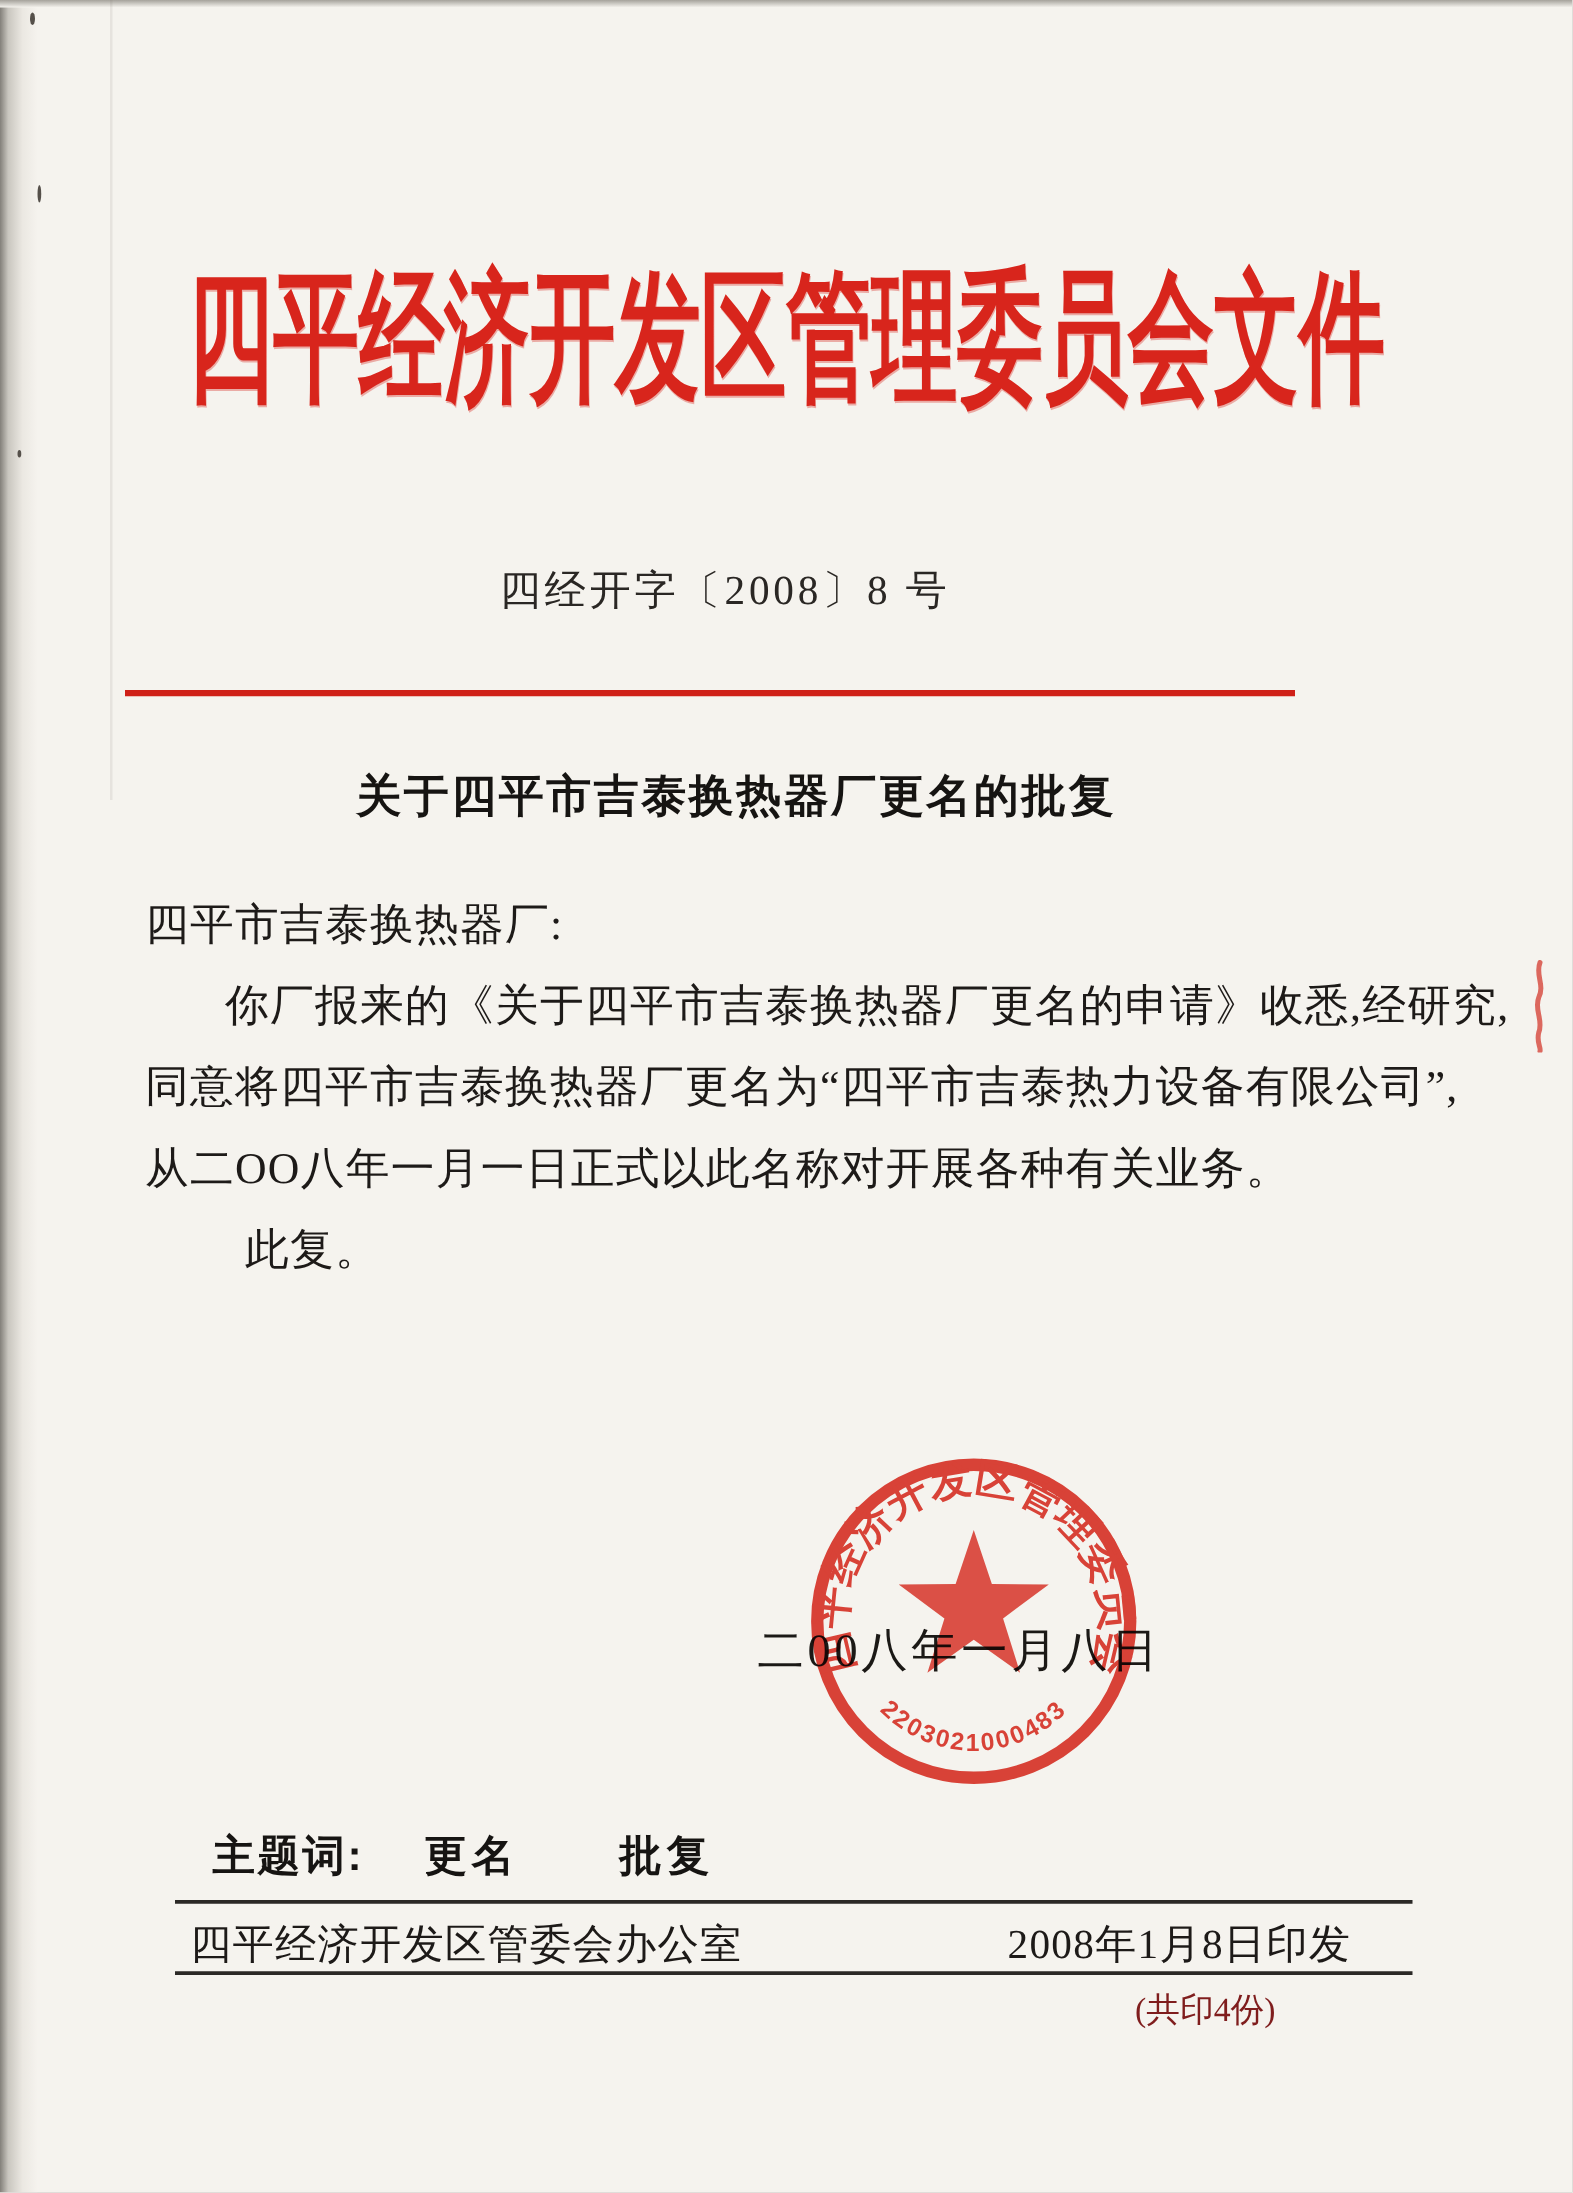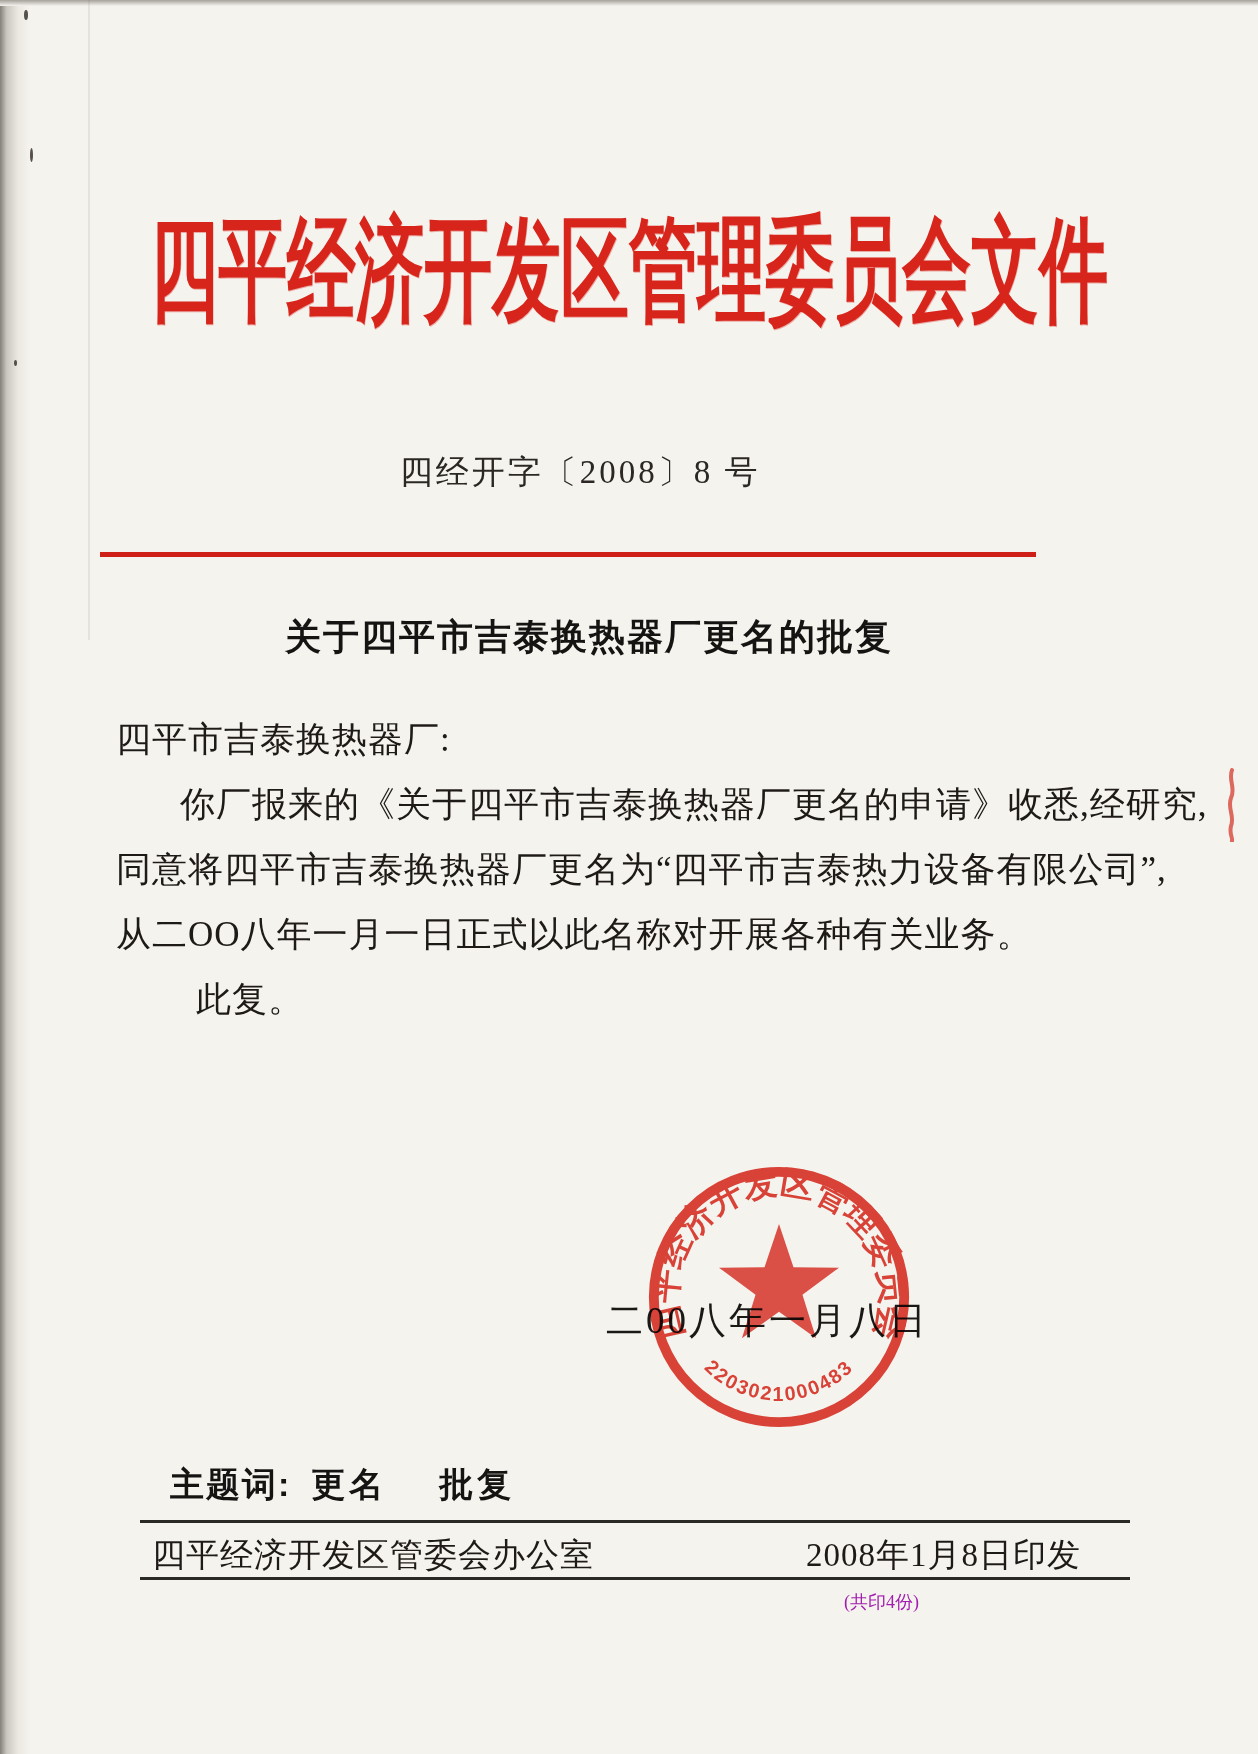--- a/index.html
+++ b/index.html
@@ -82,37 +82,37 @@
   }
 
   
   .keywords {
     position: absolute; left: 170px; top: 1462px;
     display: flex; align-items: baseline;
     font-family: "Liberation Sans", "DejaVu Sans", sans-serif;
     font-size: 34px; font-weight: bold; color: #161412;
   }
   .keywords .kw-label { margin-right: 20px; letter-spacing: 2px; }
-  .keywords .kw-term { margin-right: 52px; letter-spacing: 4px; }
+  .keywords .kw-term { margin-right: 52px; letter-spacing: 4px; margin-left: 28px; }
   .sep-line {
     position: absolute; left: 140px; width: 990px; height: 3px; background: #2b2926;
   }
   .sep-1 { top: 1520px; }
   .sep-2 { top: 1577px; }
   .footer-office {
     position: absolute; left: 152px; top: 1533px;
     font-size: 33px; color: #1d1a18; letter-spacing: 1px;
   }
   .footer-printdate {
     position: absolute; left: 806px; top: 1533px;
     font-size: 33px; color: #1d1a18; letter-spacing: 1px;
   }
   .footer-copies {
-    position: absolute; left: 844px; top: 1590px;
-    font-size: 18px; color: #a21caf;
+    position: absolute; left: 908px; top: 1590px;
+    font-size: 27px; color: #7f1d1d;
   }
 </style>
 </head>
 <body>
 
 <div class="page">
 
   <div class="edge-left"></div>
   <div class="edge-top"></div>
   <div class="crease"></div>

